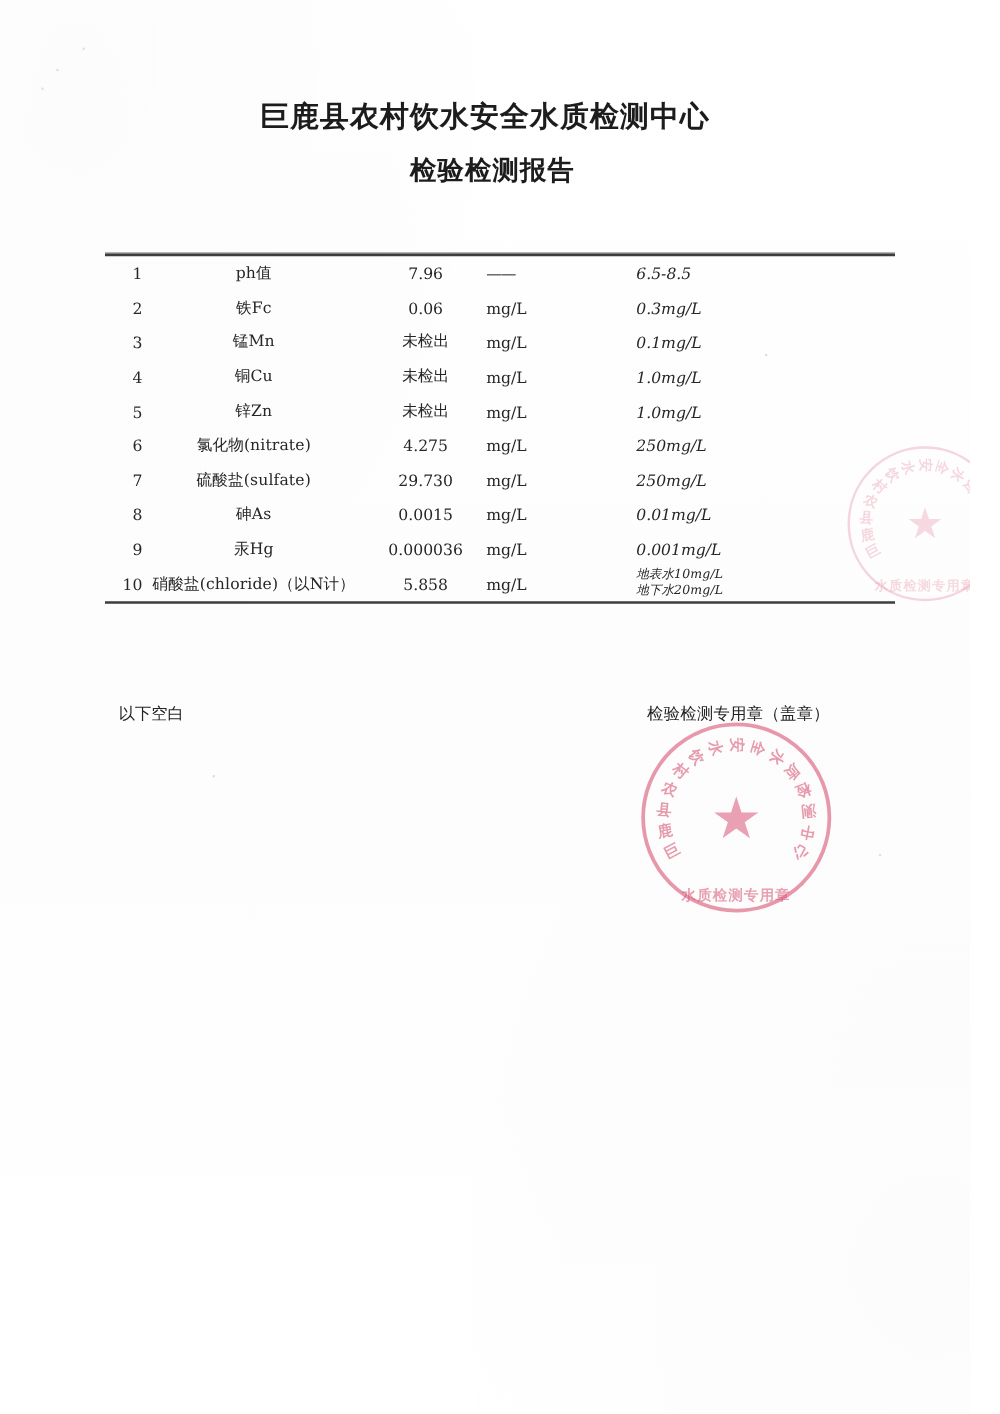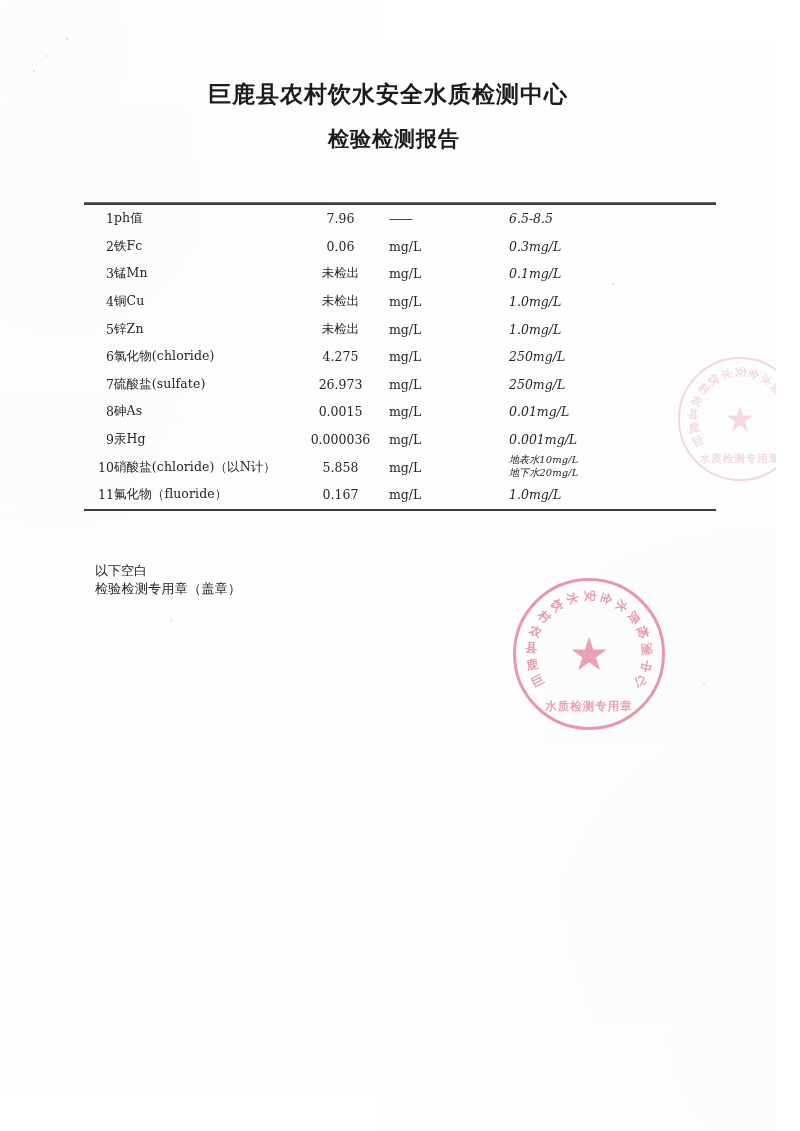--- a/index.html
+++ b/index.html
@@ -44,21 +44,21 @@
   }
   .org-title {
     font-family: "DejaVu Serif", "Liberation Serif", serif;
     font-size: 23px;
     font-weight: 700;
     letter-spacing: 1px;
     color: #1c1c1c;
     line-height: 1.25;
   }
   .doc-title {
-    font-family: Liberation Sans, sans-serif;
+    font-family: Liberation Mono, monospace;
     font-size: 21px;
     font-weight: 700;
     letter-spacing: 1px;
     color: #1c1c1c;
     margin-top: 17px;
     line-height: 1.25;
     padding-left: 12px;
   }
 
   .meta-row {
@@ -124,21 +124,21 @@
     color: #262626;
   }
   td.c-no {
     width: 30px;
     text-align: right;
     padding-right: 5px;
     white-space: nowrap;
   }
   td.c-item {
     width: 178px;
-    text-align: left;
+    text-align: center;
     white-space: nowrap;
     letter-spacing: .1px;
   }
   td.c-result {
     width: 97px;
     text-align: center;
     padding-left: 9px;
     white-space: nowrap;
   }
   td.c-unit {
@@ -166,23 +166,22 @@
     position: absolute;
     left: 95px;
     right: 88px;
     top: 562px;
     display: flex;
     justify-content: space-between;
     align-items: flex-start;
     font-family: Liberation Serif, serif;
     font-size: 13px;
     color: #232323;
-    flex-direction: column;
-  }
-  .footer-right { margin-right: 12px; letter-spacing: .3px; }
+  }
+  .footer-right { margin-right: 24px; letter-spacing: .3px; }
 
   
   .seal {
     position: absolute;
     border-radius: 50%;
     pointer-events: none;
   }
   .seal-main {
     left: 513px;
     top: 578px;
@@ -226,21 +225,21 @@
     transform-origin: 0 0;
     white-space: nowrap;
   }
   .seal-secondary .seal-arc-text span {
     color: rgba(224, 118, 145, 0.38);
     font-size: 11px;
   }
   .seal-bottom-text {
     position: absolute;
     left: 50%;
-    bottom: 13px;
+    bottom: 3px;
     transform: translateX(-50%);
     font-family: "DejaVu Serif", "Liberation Serif", serif;
     font-size: 11.5px;
     font-weight: 700;
     letter-spacing: 1px;
     color: rgba(211, 70, 104, 0.55);
     white-space: nowrap;
   }
   .seal-secondary .seal-bottom-text {
     color: rgba(224, 118, 145, 0.36);
@@ -301,29 +300,29 @@
           </tr>
           <tr>
             <td class="c-no">5</td>
             <td class="c-item">锌Zn</td>
             <td class="c-result">未检出</td>
             <td class="c-unit">mg/L</td>
             <td class="c-limit">1.0mg/L</td>
           </tr>
           <tr>
             <td class="c-no">6</td>
-            <td class="c-item">氯化物(chloride)</td>
+            <td class="c-item">氯化物(nitrate)</td>
             <td class="c-result">4.275</td>
             <td class="c-unit">mg/L</td>
             <td class="c-limit">250mg/L</td>
           </tr>
           <tr>
             <td class="c-no">7</td>
             <td class="c-item">硫酸盐(sulfate)</td>
-            <td class="c-result">26.973</td>
+            <td class="c-result">29.730</td>
             <td class="c-unit">mg/L</td>
             <td class="c-limit">250mg/L</td>
           </tr>
           <tr>
             <td class="c-no">8</td>
             <td class="c-item">砷As</td>
             <td class="c-result">0.0015</td>
             <td class="c-unit">mg/L</td>
             <td class="c-limit">0.01mg/L</td>
           </tr>
@@ -338,27 +337,20 @@
             <td class="c-no">10</td>
             <td class="c-item">硝酸盐(chloride)（以N计）</td>
             <td class="c-result">5.858</td>
             <td class="c-unit">mg/L</td>
             <td class="c-limit">
               <div class="limit-multi">
                 <div>地表水10mg/L</div>
                 <div>地下水20mg/L</div>
               </div>
             </td>
-          </tr>
-          <tr>
-            <td class="c-no">11</td>
-            <td class="c-item">氟化物（fluoride）</td>
-            <td class="c-result">0.167</td>
-            <td class="c-unit">mg/L</td>
-            <td class="c-limit">1.0mg/L</td>
           </tr>
         </tbody>
     </table>
     <div class="rule-bottom"></div>
   </div>
 
   <div class="footer-row">
     <div>以下空白</div>
     <div class="footer-right">检验检测专用章（盖章）</div>
   </div>

